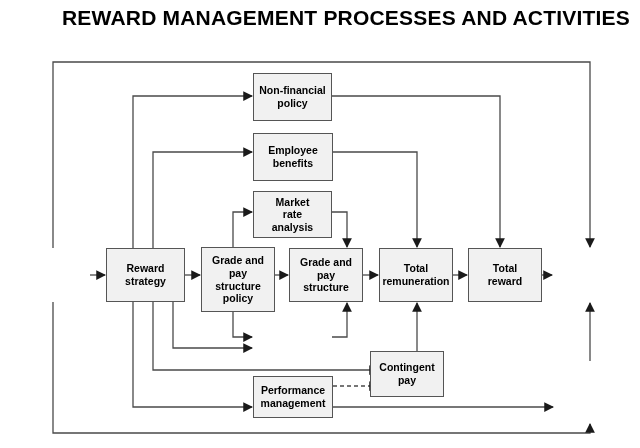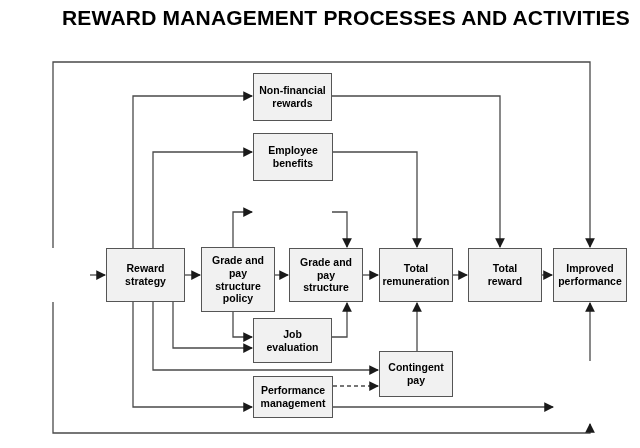--- a/index.html
+++ b/index.html
@@ -102,26 +102,25 @@
 pay
 structure
 policy</div>
   <div class="node" style="left:289px; top:248px; width:74px; height:54px">Grade and
 pay
 structure</div>
   <div class="node" style="left:379px; top:248px; width:74px; height:54px">Total
 remuneration</div>
   <div class="node" style="left:468px; top:248px; width:74px; height:54px">Total
 reward</div>
-  <div class="node" style="left:553px; top:248px; width:74px; height:54px">Improved
-performance</div>
   <div class="node" style="left:253px; top:73px;  width:79px; height:48px">Non-financial
-rewards</div>
+policy</div>
   <div class="node" style="left:253px; top:133px; width:80px; height:48px">Employee
 benefits</div>
-  <div class="node" style="left:253px; top:318px; width:79px; height:45px">Job
-evaluation</div>
-  <div class="node" style="left:379px; top:351px; width:74px; height:46px">Contingent
+  <div class="node" style="left:253px; top:191px; width:79px; height:47px">Market
+rate
+analysis</div>
+  <div class="node" style="left:370px; top:351px; width:74px; height:46px">Contingent
 pay</div>
   <div class="node" style="left:253px; top:376px; width:80px; height:42px">Performance
 management</div>
 
 </div>
 
 </body></html>

